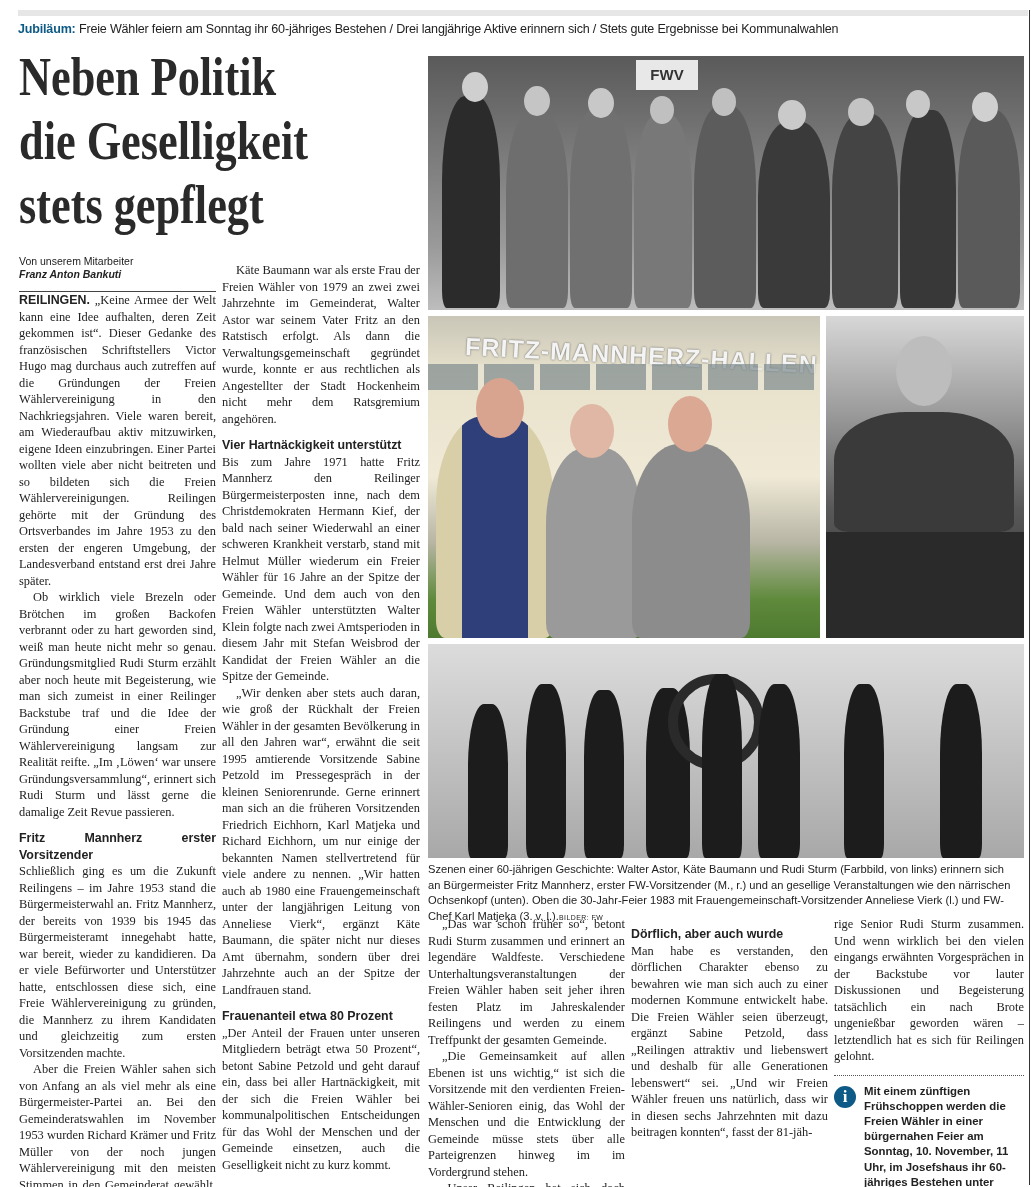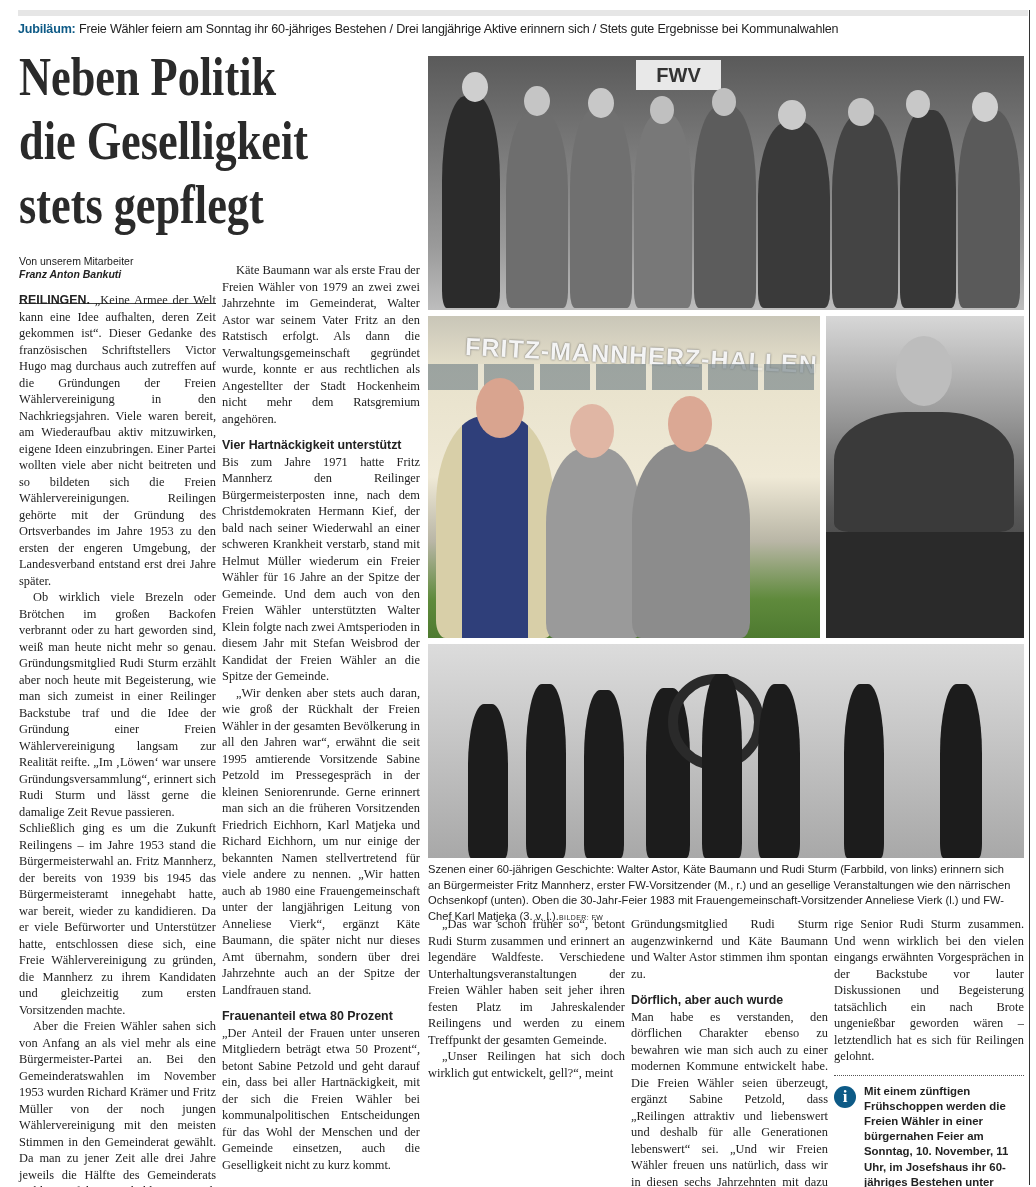--- a/index.html
+++ b/index.html
@@ -7,21 +7,21 @@
   body { position: relative; font-family: "Liberation Serif", serif; color: #222; }
 
   .topbar { position: absolute; left: 18px; top: 10px; width: 1010px; height: 6px; background: #e6e6e6; }
   .rightrule { position: absolute; left: 1029px; top: 10px; width: 1px; height: 1175px; background: #333; }
 
   .kicker { position: absolute; left: 18px; top: 21px; font-family: "Liberation Sans", sans-serif; font-size: 13.5px; letter-spacing: -0.2px; transform: scaleX(0.93); transform-origin: left top; white-space: nowrap; color: #222; }
   .kicker .kw { color: #0d5a86; font-weight: bold; }
 
   .headline { position: absolute; left: 19px; top: 45px; width: 405px; font-family: "Liberation Serif", serif; font-weight: bold; font-size: 54px; line-height: 64px; color: #2a2a2a; transform: scaleX(0.82); transform-origin: left top; white-space: nowrap; }
 
-  .byline { position: absolute; left: 19px; top: 255px; width: 197px; font-family: "Liberation Sans", sans-serif; font-size: 10.5px; line-height: 13px; border-bottom: 1px solid #444; padding-bottom: 22px; }
+  .byline { position: absolute; left: 19px; top: 255px; width: 197px; font-family: "Liberation Sans", sans-serif; font-size: 10.5px; line-height: 13px; border-bottom: 1px solid #444; padding-bottom: 10px; }
   .byline .author { font-weight: bold; font-style: italic; }
 
   .col { position: absolute; font-family: "Liberation Serif", serif; font-size: 12.4px; line-height: 16.5px; text-align: justify; hyphens: auto; color: #222; }
   .col p { text-indent: 0; }
   .col p.ind { text-indent: 14px; }
   .col h3 { font-family: "Liberation Sans", sans-serif; font-weight: bold; font-size: 12.4px; line-height: 16.5px; margin-top: 10px; }
   .col .dateline { font-family: "Liberation Sans", sans-serif; font-weight: bold; }
 
   #col1 { left: 19px; top: 292px; width: 197px; }
   #col2 { left: 222px; top: 262px; width: 198px; }
@@ -31,21 +31,21 @@
 
   .photo { position: absolute; overflow: hidden; }
   #photo-group { left: 428px; top: 56px; width: 596px; height: 254px; background: linear-gradient(180deg, #5a5a5a 0%, #7c7c7c 40%, #9a9a9a 75%, #bdbdbd 100%); }
   #photo-hall { left: 428px; top: 316px; width: 392px; height: 322px; background: linear-gradient(180deg, #c9c6b8 0%, #e8e2cc 18%, #efe9d6 50%, #b9b6a6 70%, #5f8a3c 88%, #4e7a30 100%); }
   #photo-mayor { left: 826px; top: 316px; width: 198px; height: 322px; background: linear-gradient(180deg, #d7d7d7 0%, #9b9b9b 30%, #585858 60%, #2c2c2c 100%); }
   #photo-dance { left: 428px; top: 644px; width: 596px; height: 214px; background: linear-gradient(180deg, #dcdcdc 0%, #c8c8c8 40%, #a8a8a8 100%); }
 
   .fig { position: absolute; border-radius: 40% 40% 8% 8%; }
   .head { position: absolute; border-radius: 50%; }
   .sign { position: absolute; left: 38px; top: 16px; font-family: "Liberation Sans", sans-serif; font-weight: bold; font-size: 25px; color: #f4f4f4; letter-spacing: 1px; transform: rotate(3deg); transform-origin: left top; white-space: nowrap; text-shadow: 0 0 2px #555; }
-  .fwv { position: absolute; left: 208px; top: 4px; width: 85px; height: 30px; background: #e8e8e8; font-family: "Liberation Sans", sans-serif; font-weight: bold; font-size: 20px; color: #333; text-align: center; line-height: 30px; }
+  .fwv { position: absolute; left: 208px; top: 4px; width: 62px; height: 30px; background: #e8e8e8; font-family: "Liberation Sans", sans-serif; font-weight: bold; font-size: 15px; color: #333; text-align: center; line-height: 30px; }
 
   .caption { position: absolute; left: 428px; top: 862px; width: 600px; font-family: "Liberation Sans", sans-serif; font-size: 11.3px; line-height: 15.5px; color: #222; transform: scaleX(0.985); transform-origin: left top; }
   .caption .credit { font-size: 7px; letter-spacing: 0.5px; }
 
   .infobox { margin-top: 10px; border-top: 1px dotted #555; padding-top: 8px; display: flex; gap: 8px; }
   .info-icon { flex: none; width: 22px; height: 22px; border-radius: 50%; background: #0d5a86; color: #fff; font-family: "Liberation Serif", serif; font-weight: bold; font-size: 17px; line-height: 22px; text-align: center; margin-top: 2px; }
   .info-text { font-family: "Liberation Sans", sans-serif; font-weight: bold; font-size: 11.4px; line-height: 15.2px; text-align: left; }
 </style>
 </head>
 <body>
@@ -62,20 +62,21 @@
 </h1>
 
 <div class="byline">
   <div>Von unserem Mitarbeiter</div>
   <div class="author">Franz Anton Bankuti</div>
 </div>
 
 <div class="col" id="col1">
   <p><span class="dateline">REILINGEN.</span><span> „Keine Armee der Welt kann eine Idee aufhalten, deren Zeit gekommen ist“. Dieser Gedanke des französischen Schriftstellers Victor Hugo mag durchaus auch zutreffen auf die Gründungen der Freien Wählervereinigung in den Nachkriegsjahren. Viele waren bereit, am Wiederaufbau aktiv mitzuwirken, eigene Ideen einzubringen. Einer Partei wollten viele aber nicht beitreten und so bildeten sich die Freien Wählervereinigungen. Reilingen gehörte mit der Gründung des Ortsverbandes im Jahre 1953 zu den ersten der engeren Umgebung, der Landesverband entstand erst drei Jahre später.</span></p>
   <p class="ind">Ob wirklich viele Brezeln oder Brötchen im großen Backofen verbrannt oder zu hart geworden sind, weiß man heute nicht mehr so genau. Gründungsmitglied Rudi Sturm erzählt aber noch heute mit Begeisterung, wie man sich zumeist in einer Reilinger Backstube traf und die Idee der Gründung einer Freien Wählervereinigung langsam zur Realität reifte. „Im ‚Löwen‘ war unsere Gründungsversammlung“, erinnert sich Rudi Sturm und lässt gerne die damalige Zeit Revue passieren.</p>
+  <h3>Fritz Mannherz erster Vorsitzender</h3>
   <p>Schließlich ging es um die Zukunft Reilingens – im Jahre 1953 stand die Bürgermeisterwahl an. Fritz Mannherz, der bereits von 1939 bis 1945 das Bürgermeisteramt innegehabt hatte, war bereit, wieder zu kandidieren. Da er viele Befürworter und Unterstützer hatte, entschlossen diese sich, eine Freie Wählervereinigung zu gründen, die Mannherz zu ihrem Kandidaten und gleichzeitig zum ersten Vorsitzenden machte.</p>
   <p class="ind">Aber die Freien Wähler sahen sich von Anfang an als viel mehr als eine Bürgermeister-Partei an. Bei den Gemeinderatswahlen im November 1953 wurden Richard Krämer und Fritz Müller von der noch jungen Wählervereinigung mit den meisten Stimmen in den Gemeinderat gewählt. Da man zu jener Zeit alle drei Jahre jeweils die Hälfte des Gemeinderats wählte, folgten bald Heinrich Schneider, Karl Schell, Fritz Müller und Fritz Astor in das Gremium.</p>
 
 </div>
 
 <div class="col" id="col2">
   <p class="ind">Käte Baumann war als erste Frau der Freien Wähler von 1979 an zwei zwei Jahrzehnte im Gemeinderat, Walter Astor war seinem Vater Fritz an den Ratstisch erfolgt. Als dann die Verwaltungsgemeinschaft gegründet wurde, konnte er aus rechtlichen als Angestellter der Stadt Hockenheim nicht mehr dem Ratsgremium angehören.</p>
   <h3>Vier Hartnäckigkeit unterstützt</h3>
   <p>Bis zum Jahre 1971 hatte Fritz Mannherz den Reilinger Bürgermeisterposten inne, nach dem Christdemokraten Hermann Kief, der bald nach seiner Wiederwahl an einer schweren Krankheit verstarb, stand mit Helmut Müller wiederum ein Freier Wähler für 16 Jahre an der Spitze der Gemeinde. Und dem auch von den Freien Wähler unterstützten Walter Klein folgte nach zwei Amtsperioden in diesem Jahr mit Stefan Weisbrod der Kandidat der Freien Wähler an die Spitze der Gemeinde.</p>
   <p class="ind">„Wir denken aber stets auch daran, wie groß der Rückhalt der Freien Wähler in der gesamten Bevölkerung in all den Jahren war“, erwähnt die seit 1995 amtierende Vorsitzende Sabine Petzold im Pressegespräch in der kleinen Seniorenrunde. Gerne erinnert man sich an die früheren Vorsitzenden Friedrich Eichhorn, Karl Matjeka und Richard Eichhorn, um nur einige der bekannten Namen stellvertretend für viele andere zu nennen. „Wir hatten auch ab 1980 eine Frauengemeinschaft unter der langjährigen Leitung von Anneliese Vierk“, ergänzt Käte Baumann, die später nicht nur dieses Amt übernahm, sondern über drei Jahrzehnte auch an der Spitze der Landfrauen stand.</p>
@@ -131,25 +132,25 @@
   <div class="fig" style="left:274px;top:30px;width:40px;height:184px;background:#1c1c1c;"></div>
   <div class="fig" style="left:330px;top:40px;width:42px;height:174px;background:#1c1c1c;"></div>
   <div class="fig" style="left:416px;top:40px;width:40px;height:174px;background:#1c1c1c;"></div>
   <div class="fig" style="left:512px;top:40px;width:42px;height:174px;background:#1c1c1c;"></div>
 </div>
 
 <div class="caption"><span>Szenen einer 60-jährigen Geschichte: Walter Astor, Käte Baumann und Rudi Sturm (Farbbild, von links) erinnern sich an Bürgermeister Fritz Mannherz, erster FW-Vorsitzender (M., r.) und an gesellige Veranstaltungen wie den närrischen Ochsenkopf (unten). Oben die 30-Jahr-Feier 1983 mit Frauengemeinschaft-Vorsitzender Anneliese Vierk (l.) und FW-Chef Karl Matjeka (3. v. l.).</span><span class="credit">BILDER: FW</span></div>
 
 <div class="col" id="col3">
   <p class="ind">„Das war schon früher so“, betont Rudi Sturm zusammen und erinnert an legendäre Waldfeste. Verschiedene Unterhaltungsveranstaltungen der Freien Wähler haben seit jeher ihren festen Platz im Jahreskalender Reilingens und werden zu einem Treffpunkt der gesamten Gemeinde.</p>
+  <p class="ind">„Die Gemeinsamkeit auf allen Ebenen ist uns wichtig,“ ist sich die Vorsitzende mit den verdienten Freien-Wähler-Senioren einig, das Wohl der Menschen und die Entwicklung der Gemeinde müsse stets über alle Parteigrenzen hinweg im im Vordergrund stehen.</p>
   <p class="ind">„Unser Reilingen hat sich doch wirklich gut entwickelt, gell?“, meint</p>
 </div>
 
 <div class="col" id="col4">
-  <p>Gründungsmitglied Rudi Sturm augenzwinkernd und Käte Baumann und Walter Astor stimmen ihm spontan zu.</p>
   <h3>Dörflich, aber auch wurde</h3>
   <p>Man habe es verstanden, den dörflichen Charakter ebenso zu bewahren wie man sich auch zu einer modernen Kommune entwickelt habe. Die Freien Wähler seien überzeugt, ergänzt Sabine Petzold, dass „Reilingen attraktiv und liebenswert und deshalb für alle Generationen lebenswert“ sei. „Und wir Freien Wähler freuen uns natürlich, dass wir in diesen sechs Jahrzehnten mit dazu beitragen konnten“, fasst der 81-jäh-</p>
 </div>
 
 <div class="col" id="col5">
   <p>rige Senior Rudi Sturm zusammen. Und wenn wirklich bei den vielen eingangs erwähnten Vorgesprächen in der Backstube vor lauter Diskussionen und Begeisterung tatsächlich ein nach Brote ungenießbar geworden wären – letztendlich hat es sich für Reilingen gelohnt.</p>
   <div class="infobox">
     <div class="info-icon">i</div>
     <div class="info-text">Mit einem zünftigen Frühschoppen werden die Freien Wähler in einer bürgernahen Feier am Sonntag, 10. November, 11 Uhr, im Josefshaus ihr 60-jähriges Bestehen unter Mitwirkung des Musikvereins Harmonie begehen. Die Geburtstagsrede hält Altbürgermeister Walter Klein.</div>
   </div>

